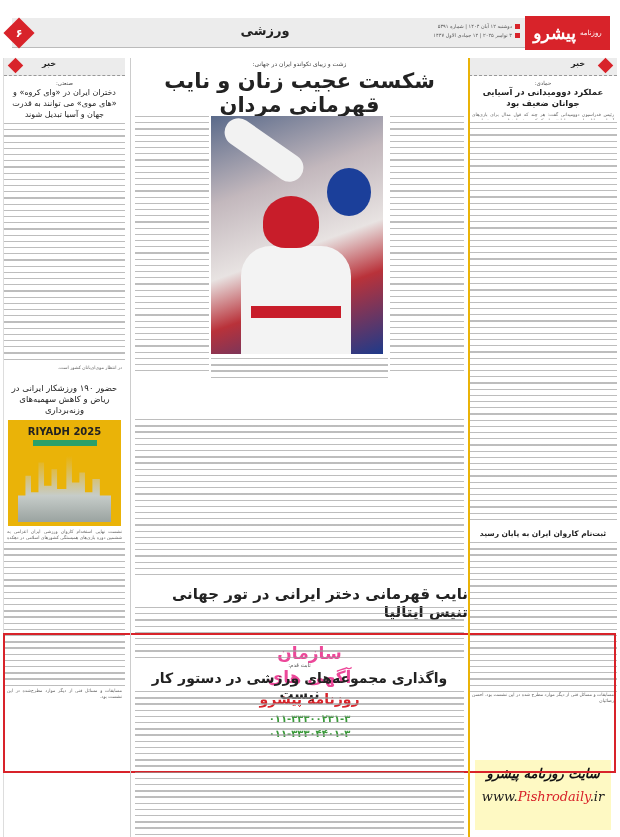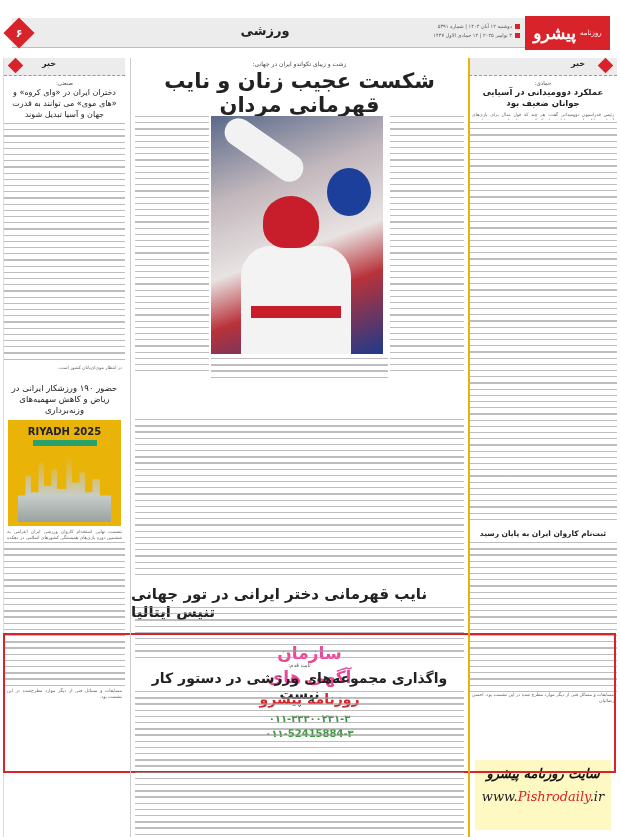--- a/index.html
+++ b/index.html
@@ -40,21 +40,21 @@
   .photo .helmet { position: absolute; left: 52px; top: 80px; width: 56px; height: 52px; background: #c81d2a; border-radius: 50% 50% 40% 40%; }
   .photo .helmet2 { position: absolute; right: 12px; top: 52px; width: 44px; height: 48px; background: #1b3f9a; border-radius: 50%; }
   .photo .arm { position: absolute; left: 8px; top: 20px; width: 90px; height: 28px; background: #f2f2f2; transform: rotate(35deg); border-radius: 14px; }
   .photo .body { position: absolute; left: 30px; top: 130px; width: 110px; height: 120px; background: #f3f3f3; border-radius: 30px 30px 0 0; }
   .photo .belt { position: absolute; left: 40px; top: 190px; width: 90px; height: 12px; background: #c81d2a; }
 
   .pink-box { position: absolute; left: 0; right: 0; top: 321px; height: 36px; background: #f7c9d4; }
   .pink-box .kick { text-align: center; font-size: 5.5px; color: #444; margin-top: 3px; }
   .pink-box .head { text-align: center; font-size: 14px; font-weight: bold; margin-top: 3px; }
 
-  .art3-head { position: absolute; left: 0; right: 0; top: 527px; text-align: left; font-size: 15px; font-weight: bold; }
+  .art3-head { position: absolute; left: 0; right: 0; top: 527px; text-align: right; font-size: 15px; font-weight: bold; }
   .art4-kick { position: absolute; left: 0; right: 0; top: 604px; text-align: center; font-size: 5.5px; color: #555; }
   .art4-head { position: absolute; left: 0; right: 0; top: 612px; text-align: center; font-size: 14px; font-weight: bold; }
 
   .riyadh { margin: 4px 4px 0; height: 106px; background: #eab308; position: relative; text-align: center; direction: ltr; }
   .riyadh .title { font-size: 10px; font-weight: bold; padding-top: 6px; color: #222; }
   .riyadh .bar { margin: 3px auto 0; width: 64px; height: 6px; background: #2aa06a; }
   .riyadh .skyline { position: absolute; bottom: 4px; left: 10px; right: 10px; height: 66px; background: linear-gradient(to top, #9aa3a0 0%, #c6ccc9 40%, transparent 100%); clip-path: polygon(0 100%,0 60%,8% 60%,8% 30%,14% 30%,14% 55%,22% 55%,22% 10%,28% 10%,28% 45%,36% 45%,36% 20%,42% 20%,42% 50%,52% 50%,52% 0,58% 0,58% 40%,66% 40%,66% 25%,72% 25%,72% 55%,80% 55%,80% 35%,88% 35%,88% 60%,100% 60%,100% 100%); }
 
   .ad-left { position: absolute; left: 3px; right: 4px; top: 633px; height: 140px; border: 2px solid #d8232a; text-align: center; padding-top: 6px; }
   .ad-left .l1, .ad-left .l2 { font-size: 17px; font-weight: bold; color: #ec4899; line-height: 24px; }
@@ -120,21 +120,21 @@
   </div>
   <div class="body-text" style="height:13px;margin-top:3px;">نشست نهایی استخدام کاروان ورزشی ایران اعزامی به ششمین دوره بازی‌های همبستگی کشورهای اسلامی در دهکده بازی‌ها و با حضور سرپرست</div>
   <div class="body-text filler" style="height:146px;"></div>
   <div class="body-text" style="height:12px;">مسابقات و مسائل فنی از دیگر موارد مطرح‌شده در این نشست بود.</div>
 </div>
 <div class="ad-left">
   <div class="l1">سازمان</div>
   <div class="l2">آگهی های</div>
   <div class="l3">روزنامه پیشرو</div>
   <div class="ph">۰۱۱-۳۳۳۰۰۲۳۱-۳</div>
-  <div class="ph" style="margin-top:4px;">۰۱۱-52415884-۳</div>
+  <div class="ph" style="margin-top:4px;">۰۱۱-۳۳۳۰۴۴۰۱-۳</div>
 </div>
 
 <div class="col-mid">
   <div class="main-kicker">زشت و زیبای تکواندو ایران در جهانی:</div>
   <div class="main-headline">شکست عجیب زنان و نایب قهرمانی مردان</div>
 
   <div class="body-text filler" style="position:absolute;right:4px;top:58px;width:74px;height:260px;"></div>
   <div class="photo">
     <div class="arm"></div>
     <div class="body"></div>

